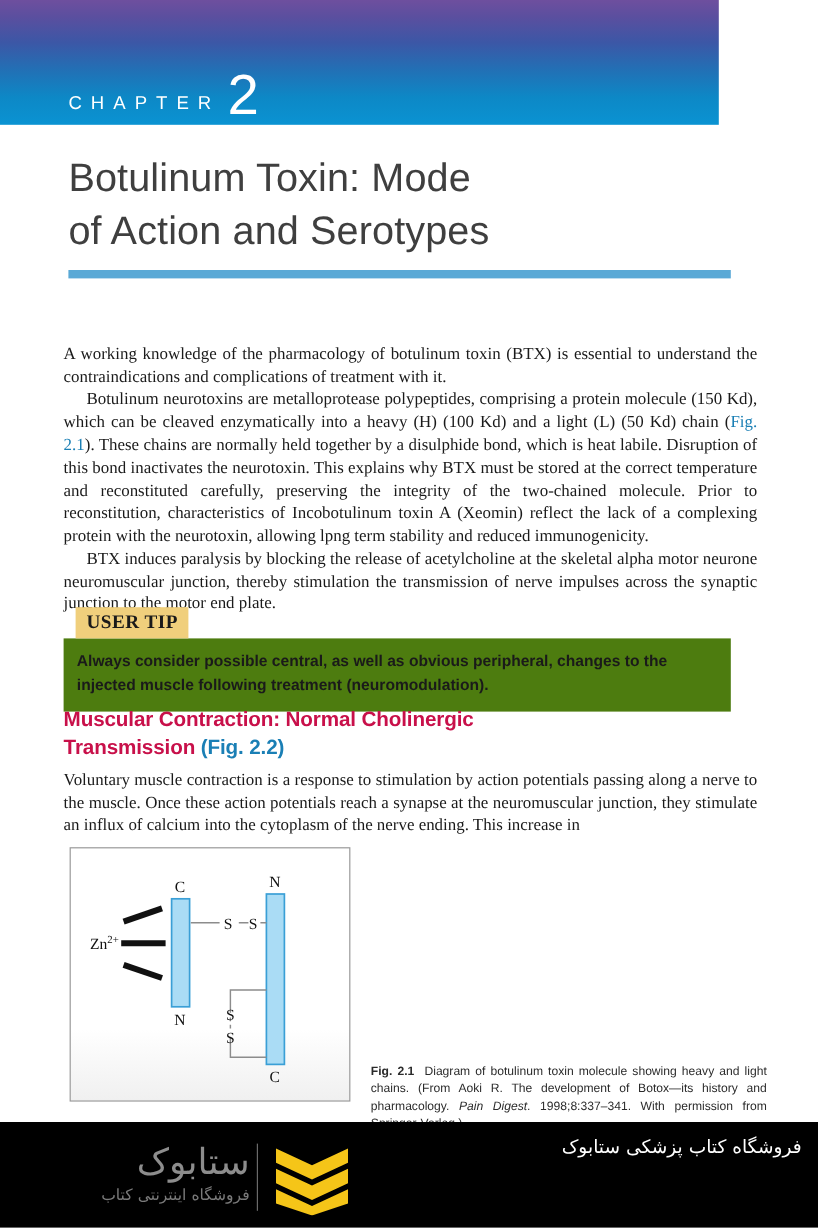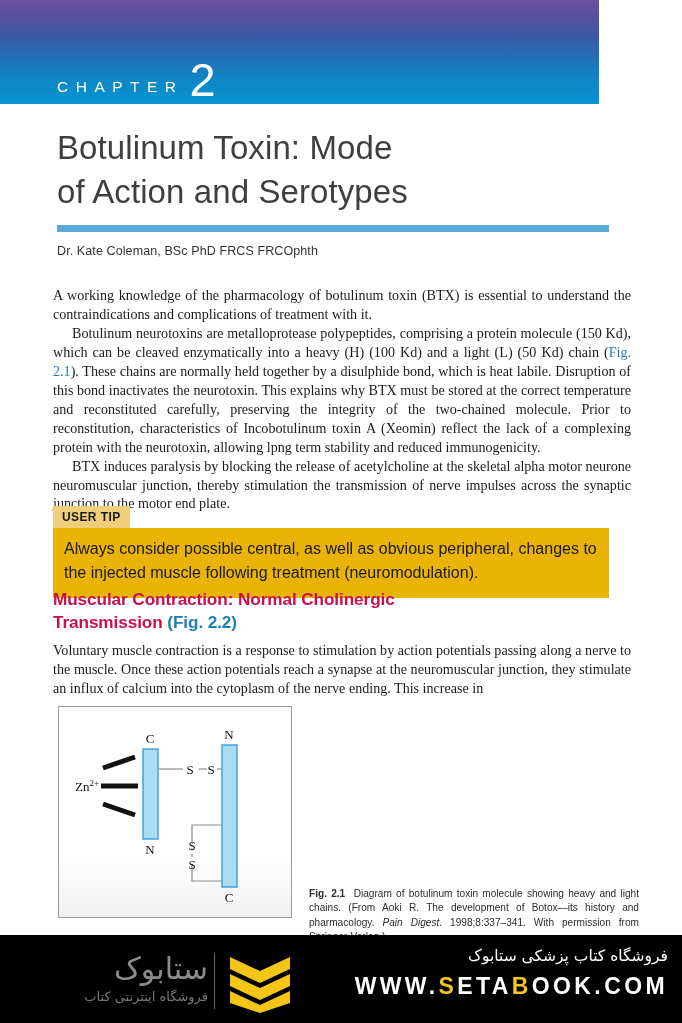--- a/index.html
+++ b/index.html
@@ -107,33 +107,35 @@
   .usertip {
     position: absolute;
     left: 53px;
     top: 506px;
     width: 556px;
   }
   .usertip-tab {
     display: inline-block;
     background: #f0cf7c;
     color: #1a1a1a;
-    font-family: Liberation Sans, sans-serif;
-    font-weight: bold;
-    font-size: 12px;
+    font-family: Liberation Serif, serif;
+    font-weight: bold;
+    font-size: 16px;
     letter-spacing: 0.4px;
     padding: 4px 9px 4px 9px;
+    margin-left: 10px;
   }
   .usertip-body {
-    background: #eab308;
+    background: #4d7c0f;
     padding: 9px 11px 12px 11px;
     font-family: "Liberation Sans", sans-serif;
-    font-size: 16px;
+    font-size: 13px;
     line-height: 1.52;
     color: #1a1a1a;
+    font-weight: bold;
   }
 
   
   .section-head {
     position: absolute;
     left: 53px;
     top: 588px;
     width: 560px;
     font-family: "Liberation Sans", sans-serif;
     font-weight: bold;
@@ -264,21 +266,20 @@
   <div class="chapter-line">
     <span class="chapter-word">CHAPTER</span>
     <span class="chapter-num">2</span>
   </div>
 </div>
 
 <div class="title-block">
   <h1 class="chapter-title">Botulinum Toxin: Mode
 of Action and Serotypes</h1>
   <div class="title-rule"></div>
-  <div class="author">Dr. Kate Coleman, BSc PhD FRCS FRCOphth</div>
 </div>
 
 <div class="body-col">
   <p class="para">A working knowledge of the pharmacology of botulinum toxin (BTX) is essential to understand the contraindications and complications of treatment with it.</p>
   <p class="para indent"><span>Botulinum neurotoxins are metalloprotease polypeptides, comprising a protein molecule (150 Kd), which can be cleaved enzymatically into a heavy (H) (100 Kd) and a light (L) (50 Kd) chain (</span><span class="figref">Fig. 2.1</span><span>). These chains are normally held together by a disulphide bond, which is heat labile. Disruption of this bond inactivates the neurotoxin. This explains why BTX must be stored at the correct temperature and reconstituted carefully, preserving the integrity of the two-chained molecule. Prior to reconstitution, characteristics of Incobotulinum toxin A (Xeomin) reflect the lack of a complexing protein with the neurotoxin, allowing lpng term stability and reduced immunogenicity.</span></p>
   <p class="para indent">BTX induces paralysis by blocking the release of acetylcholine at the skeletal alpha motor neurone neuromuscular junction, thereby stimulation the transmission of nerve impulses across the synaptic junction to the motor end plate.</p>
 </div>
 
 <div class="usertip">
   <div class="usertip-tab">USER TIP</div>
@@ -339,15 +340,14 @@
     <div class="chevrons">
       <svg width="64" height="58" viewBox="0 0 64 58">
         <polygon points="2,2 32,16 62,2 62,14 32,28 2,14" fill="#f5c518"></polygon>
         <polygon points="2,19 32,33 62,19 62,31 32,45 2,31" fill="#f5c518"></polygon>
         <polygon points="2,36 32,50 62,36 62,48 32,58 2,48" fill="#f5c518"></polygon>
       </svg>
     </div>
   </div>
   <div class="footer-right">
     <div class="footer-fa">فروشگاه کتاب پزشکی ستابوک</div>
-    <div class="footer-url"><span>WWW.</span><span class="hl">S</span><span>ETA</span><span class="hl">B</span><span>OOK.COM</span></div>
   </div>
 </div>
 
 </body></html>

